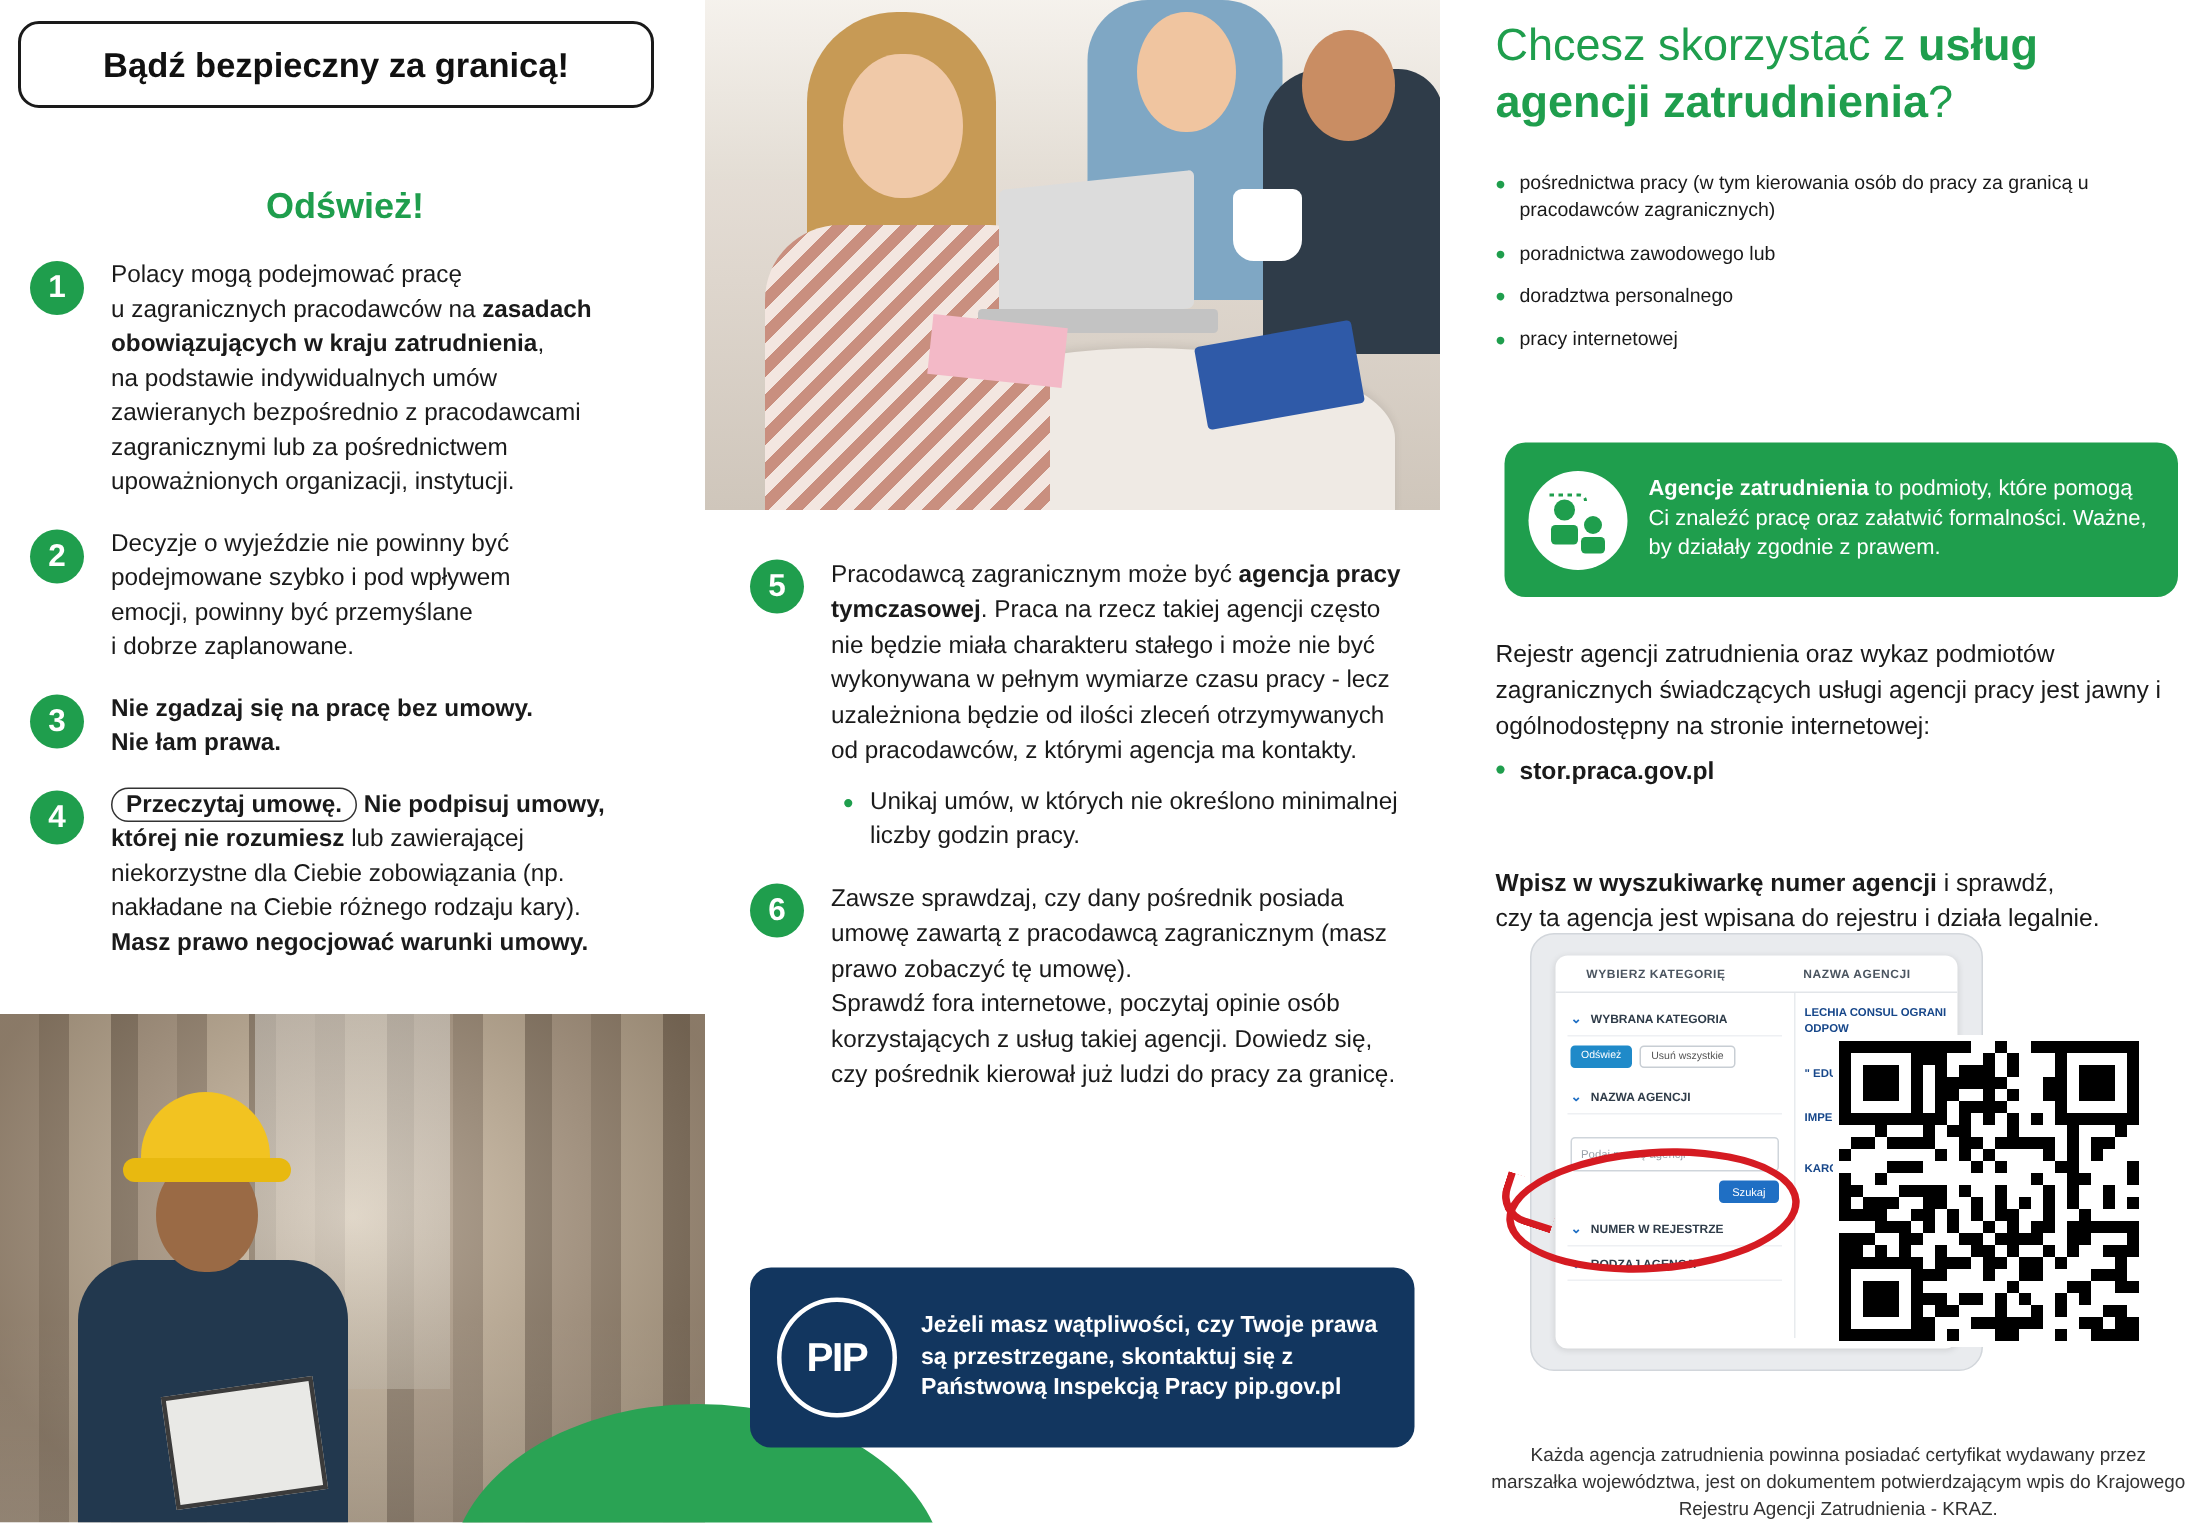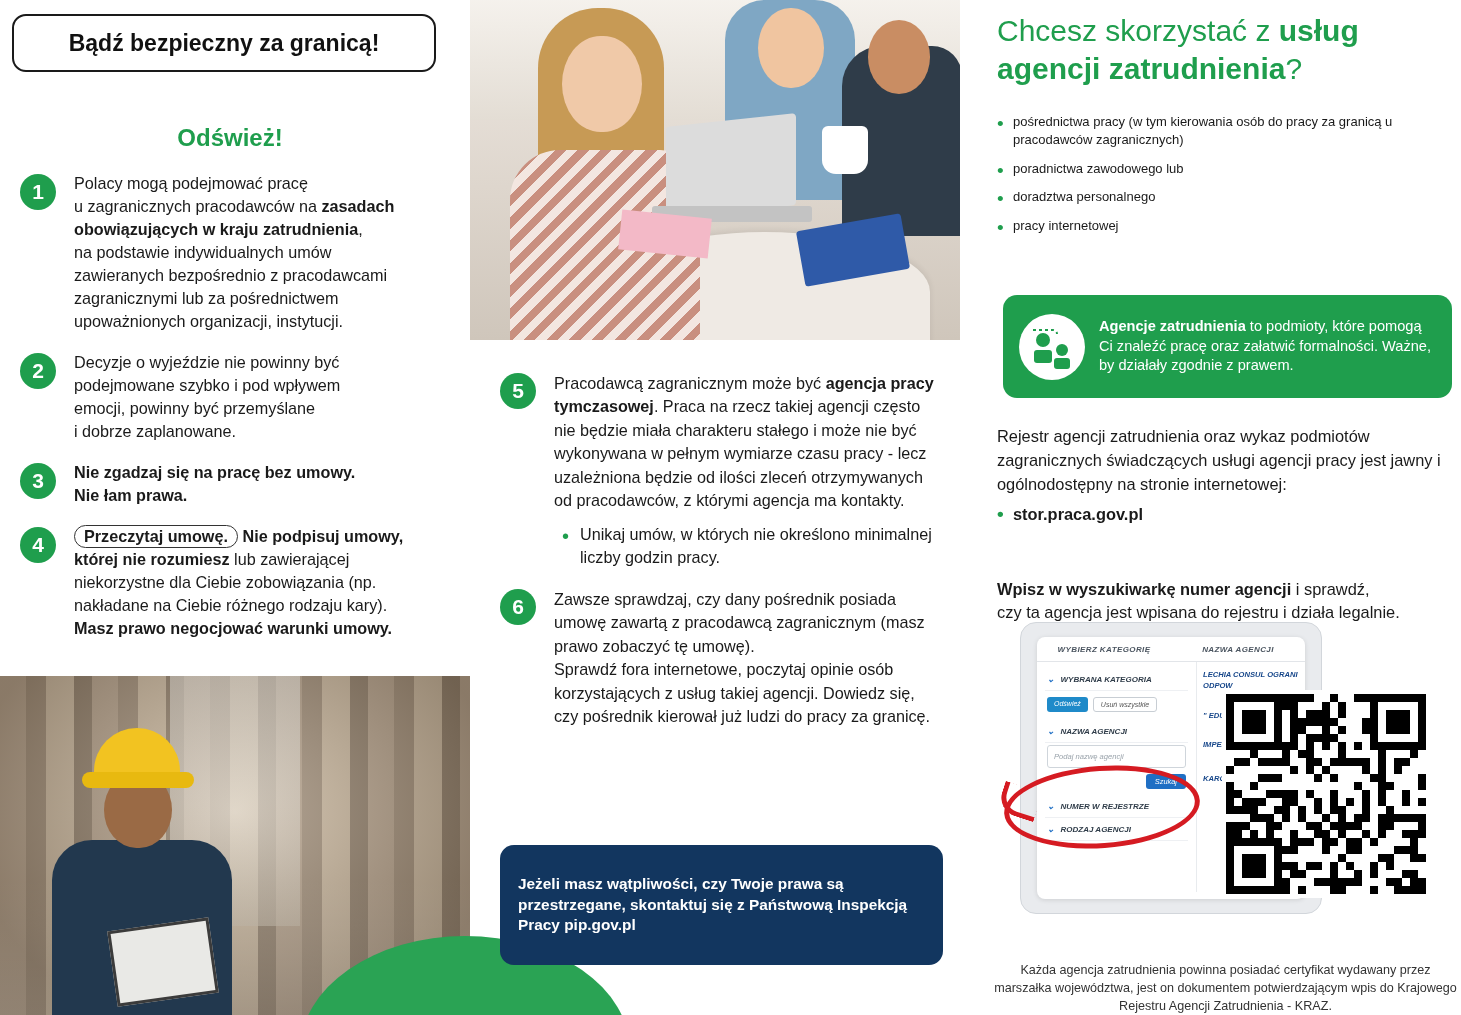--- a/index.html
+++ b/index.html
@@ -457,21 +457,20 @@
     overflow: hidden;
   }
   .mock-inner {
     position: absolute;
     left: 16px; top: 14px;
     width: 268px; height: 262px;
     background: #fff;
     border-radius: 8px;
     box-shadow: 0 1px 5px rgba(0,0,0,.12);
     overflow: hidden;
-    font-style: italic;
   }
   .mock-hdr {
     display: flex;
     font-size: 8px;
     font-weight: bold;
     color: #4b5560;
     letter-spacing: .4px;
     border-bottom: 1px solid #e2e5e9;
     padding: 8px 0 7px 0;
   }
@@ -488,21 +487,21 @@
   .mock-chev {
     color: #1f6fc4; margin-right: 6px; font-size: 9px;
   }
   .mock-btns { display: flex; gap: 5px; margin: 6px 0 8px 2px; }
   .mock-btn {
     font-size: 7px; color: #fff; background: #1f8ac9;
     padding: 3px 7px; border-radius: 3px;
   }
   .mock-btn.alt { background: #fff; color: #555; border: 1px solid #c8ced4; }
   .mock-input {
-    margin: 2px 2px 4px 2px;
+    margin: 15px 2px 4px 2px;
     border: 1px solid #cfd5db;
     border-radius: 3px;
     font-size: 7.6px;
     color: #9aa3ab;
     padding: 6px 6px;
   }
   .mock-search {
     float: right;
     margin: 2px 2px 6px 0;
     font-size: 7.4px;
@@ -622,20 +621,21 @@
         <div class="substep">Unikaj umów, w których nie określono minimalnej liczby godzin pracy.</div>
       </div>
       <div class="stepitem">
         <div class="stepcircle">6</div>
         <div>Zawsze sprawdzaj, czy dany pośrednik posiada umowę zawartą z pracodawcą zagranicznym (masz prawo zobaczyć tę umowę).<br>Sprawdź fora internetowe, poczytaj opinie osób korzystających z usług takiej agencji. Dowiedz się, czy pośrednik kierował już ludzi do pracy za granicę.</div>
       </div>
     </div>
   </div>
 
   <div class="pip-box">
+    <div class="pip-logo">PIP</div>
     <div class="pip-text">Jeżeli masz wątpliwości, czy Twoje prawa są przestrzegane, skontaktuj się z Państwową Inspekcją Pracy pip.gov.pl</div>
   </div>
 
   <div class="col3">
     <div class="c3-heading">Chcesz skorzystać z <b>usług agencji zatrudnienia</b>?</div>
 
     <div class="c3-bullets">
       <div class="c3-bullet">pośrednictwa pracy (w tym kierowania osób do pracy za granicą u pracodawców zagranicznych)</div>
       <div class="c3-bullet">poradnictwa zawodowego lub</div>
       <div class="c3-bullet">doradztwa personalnego</div>

